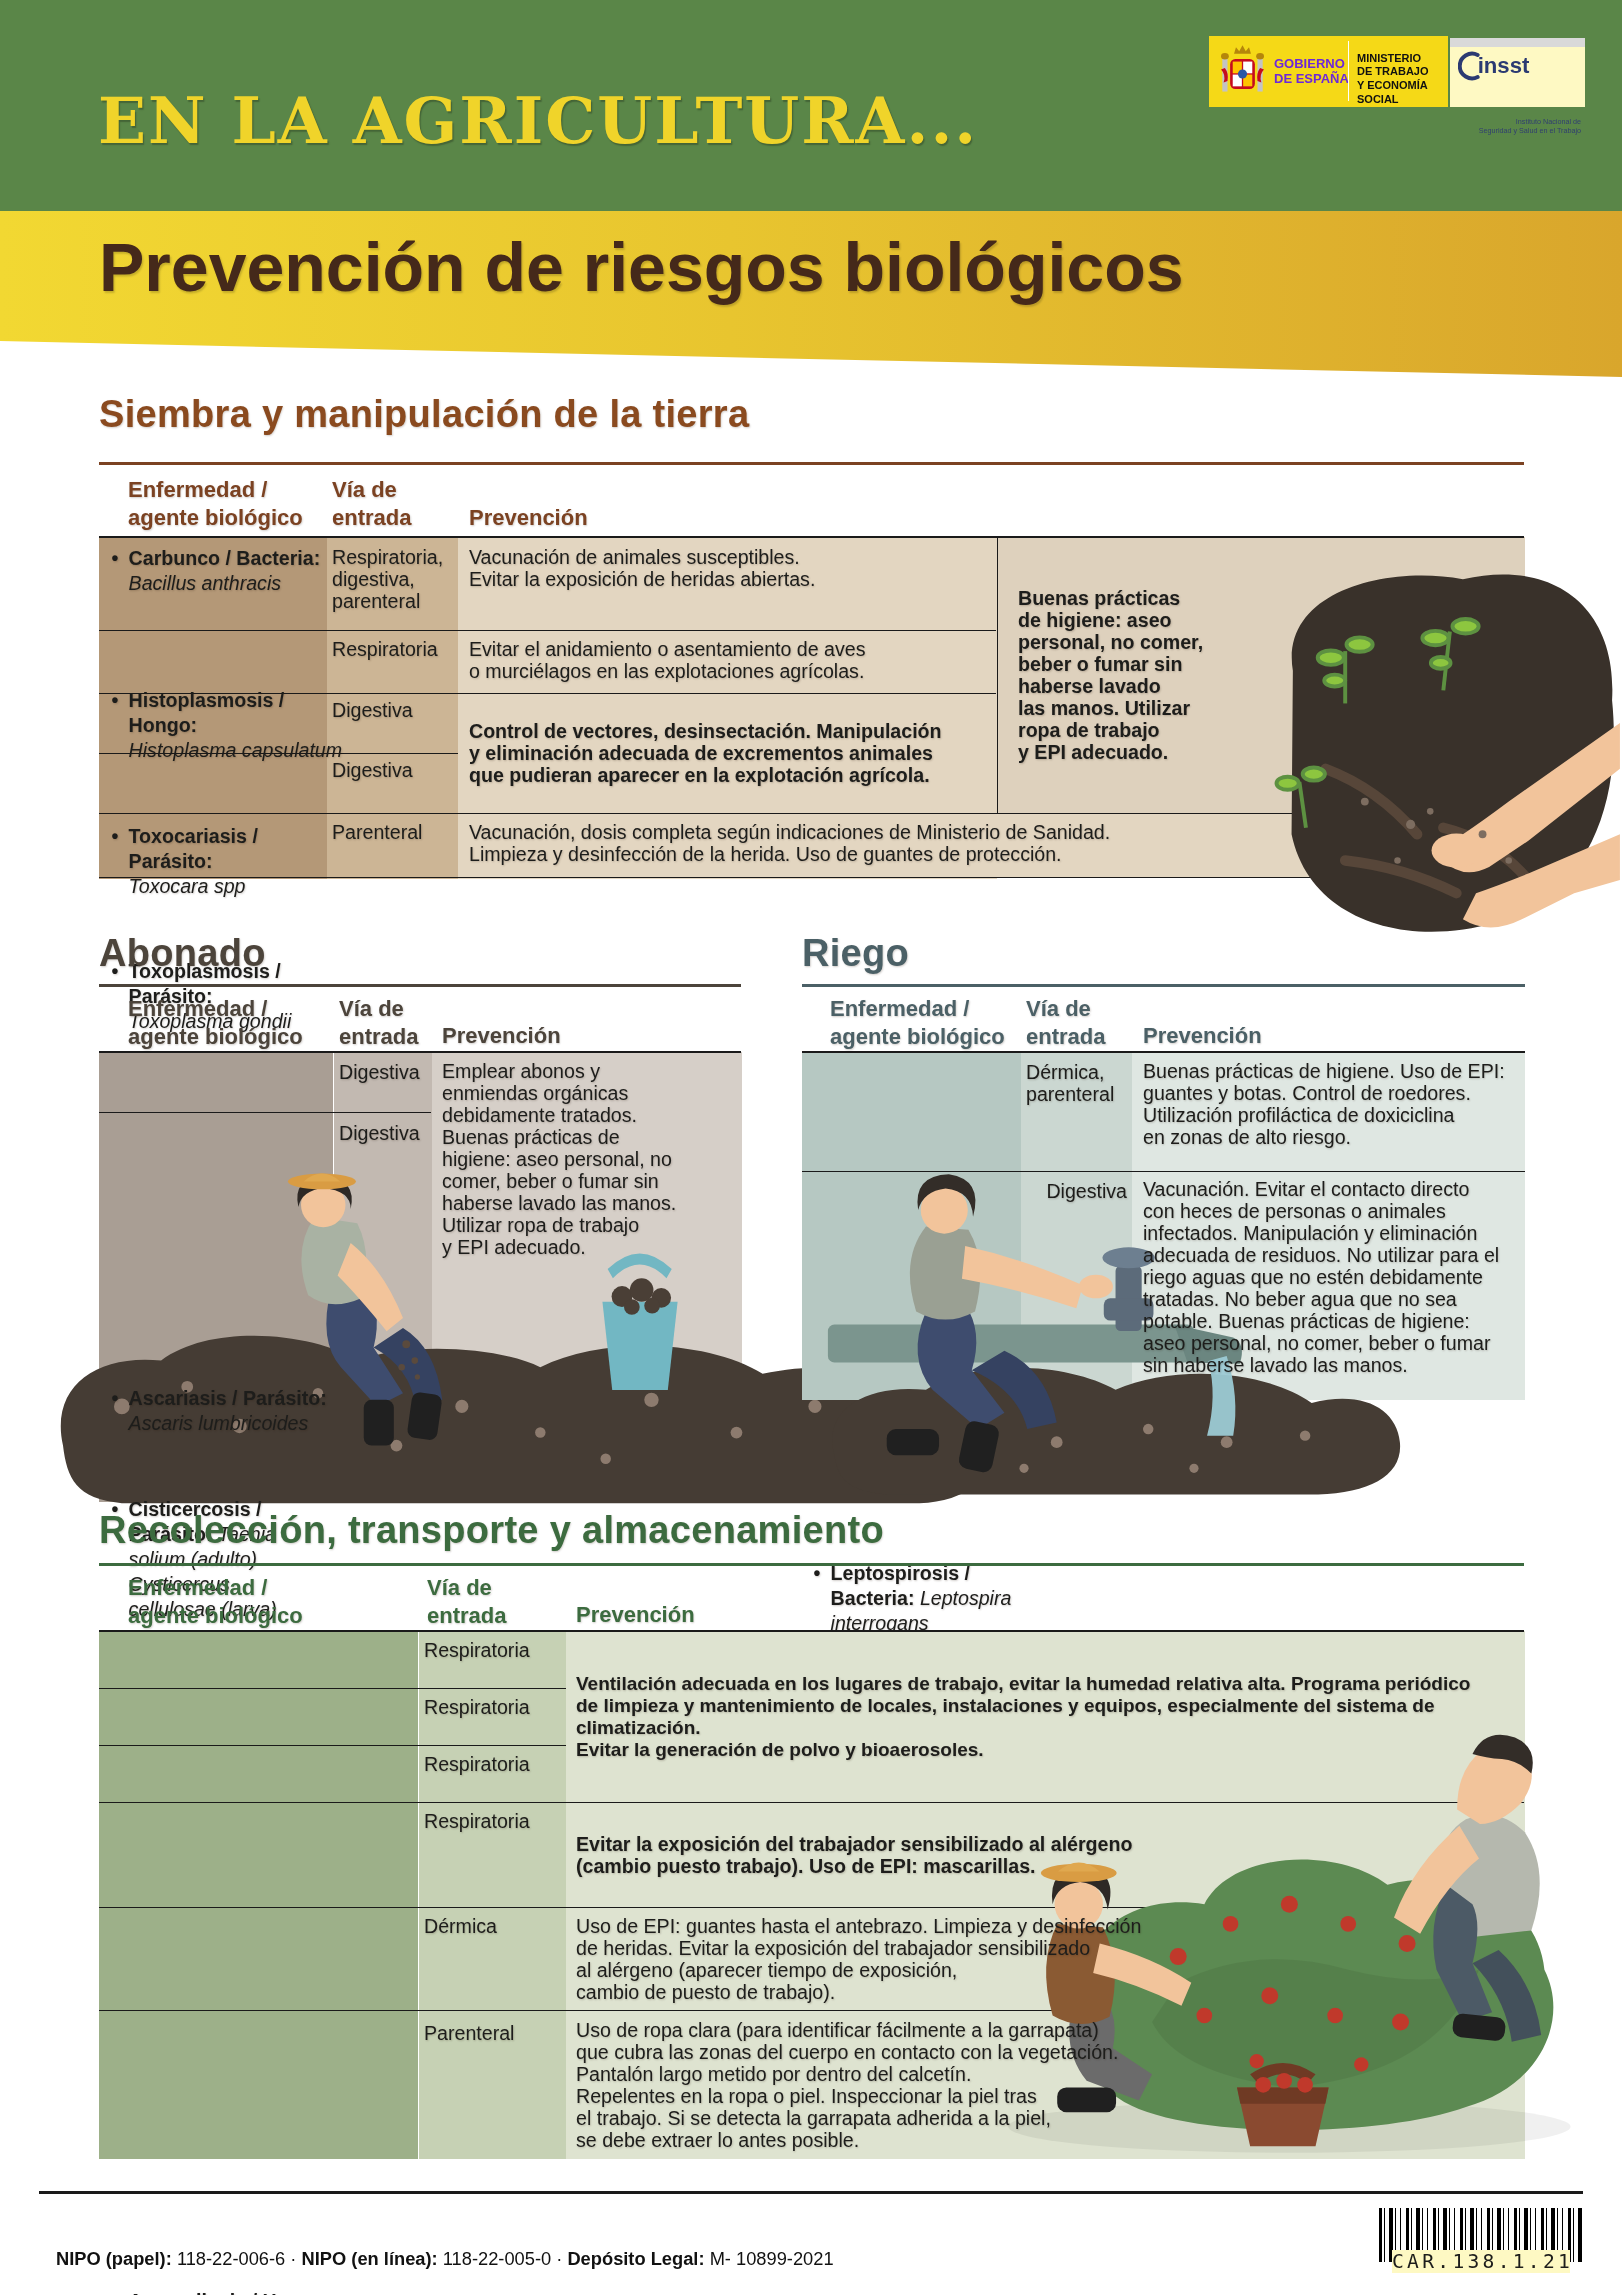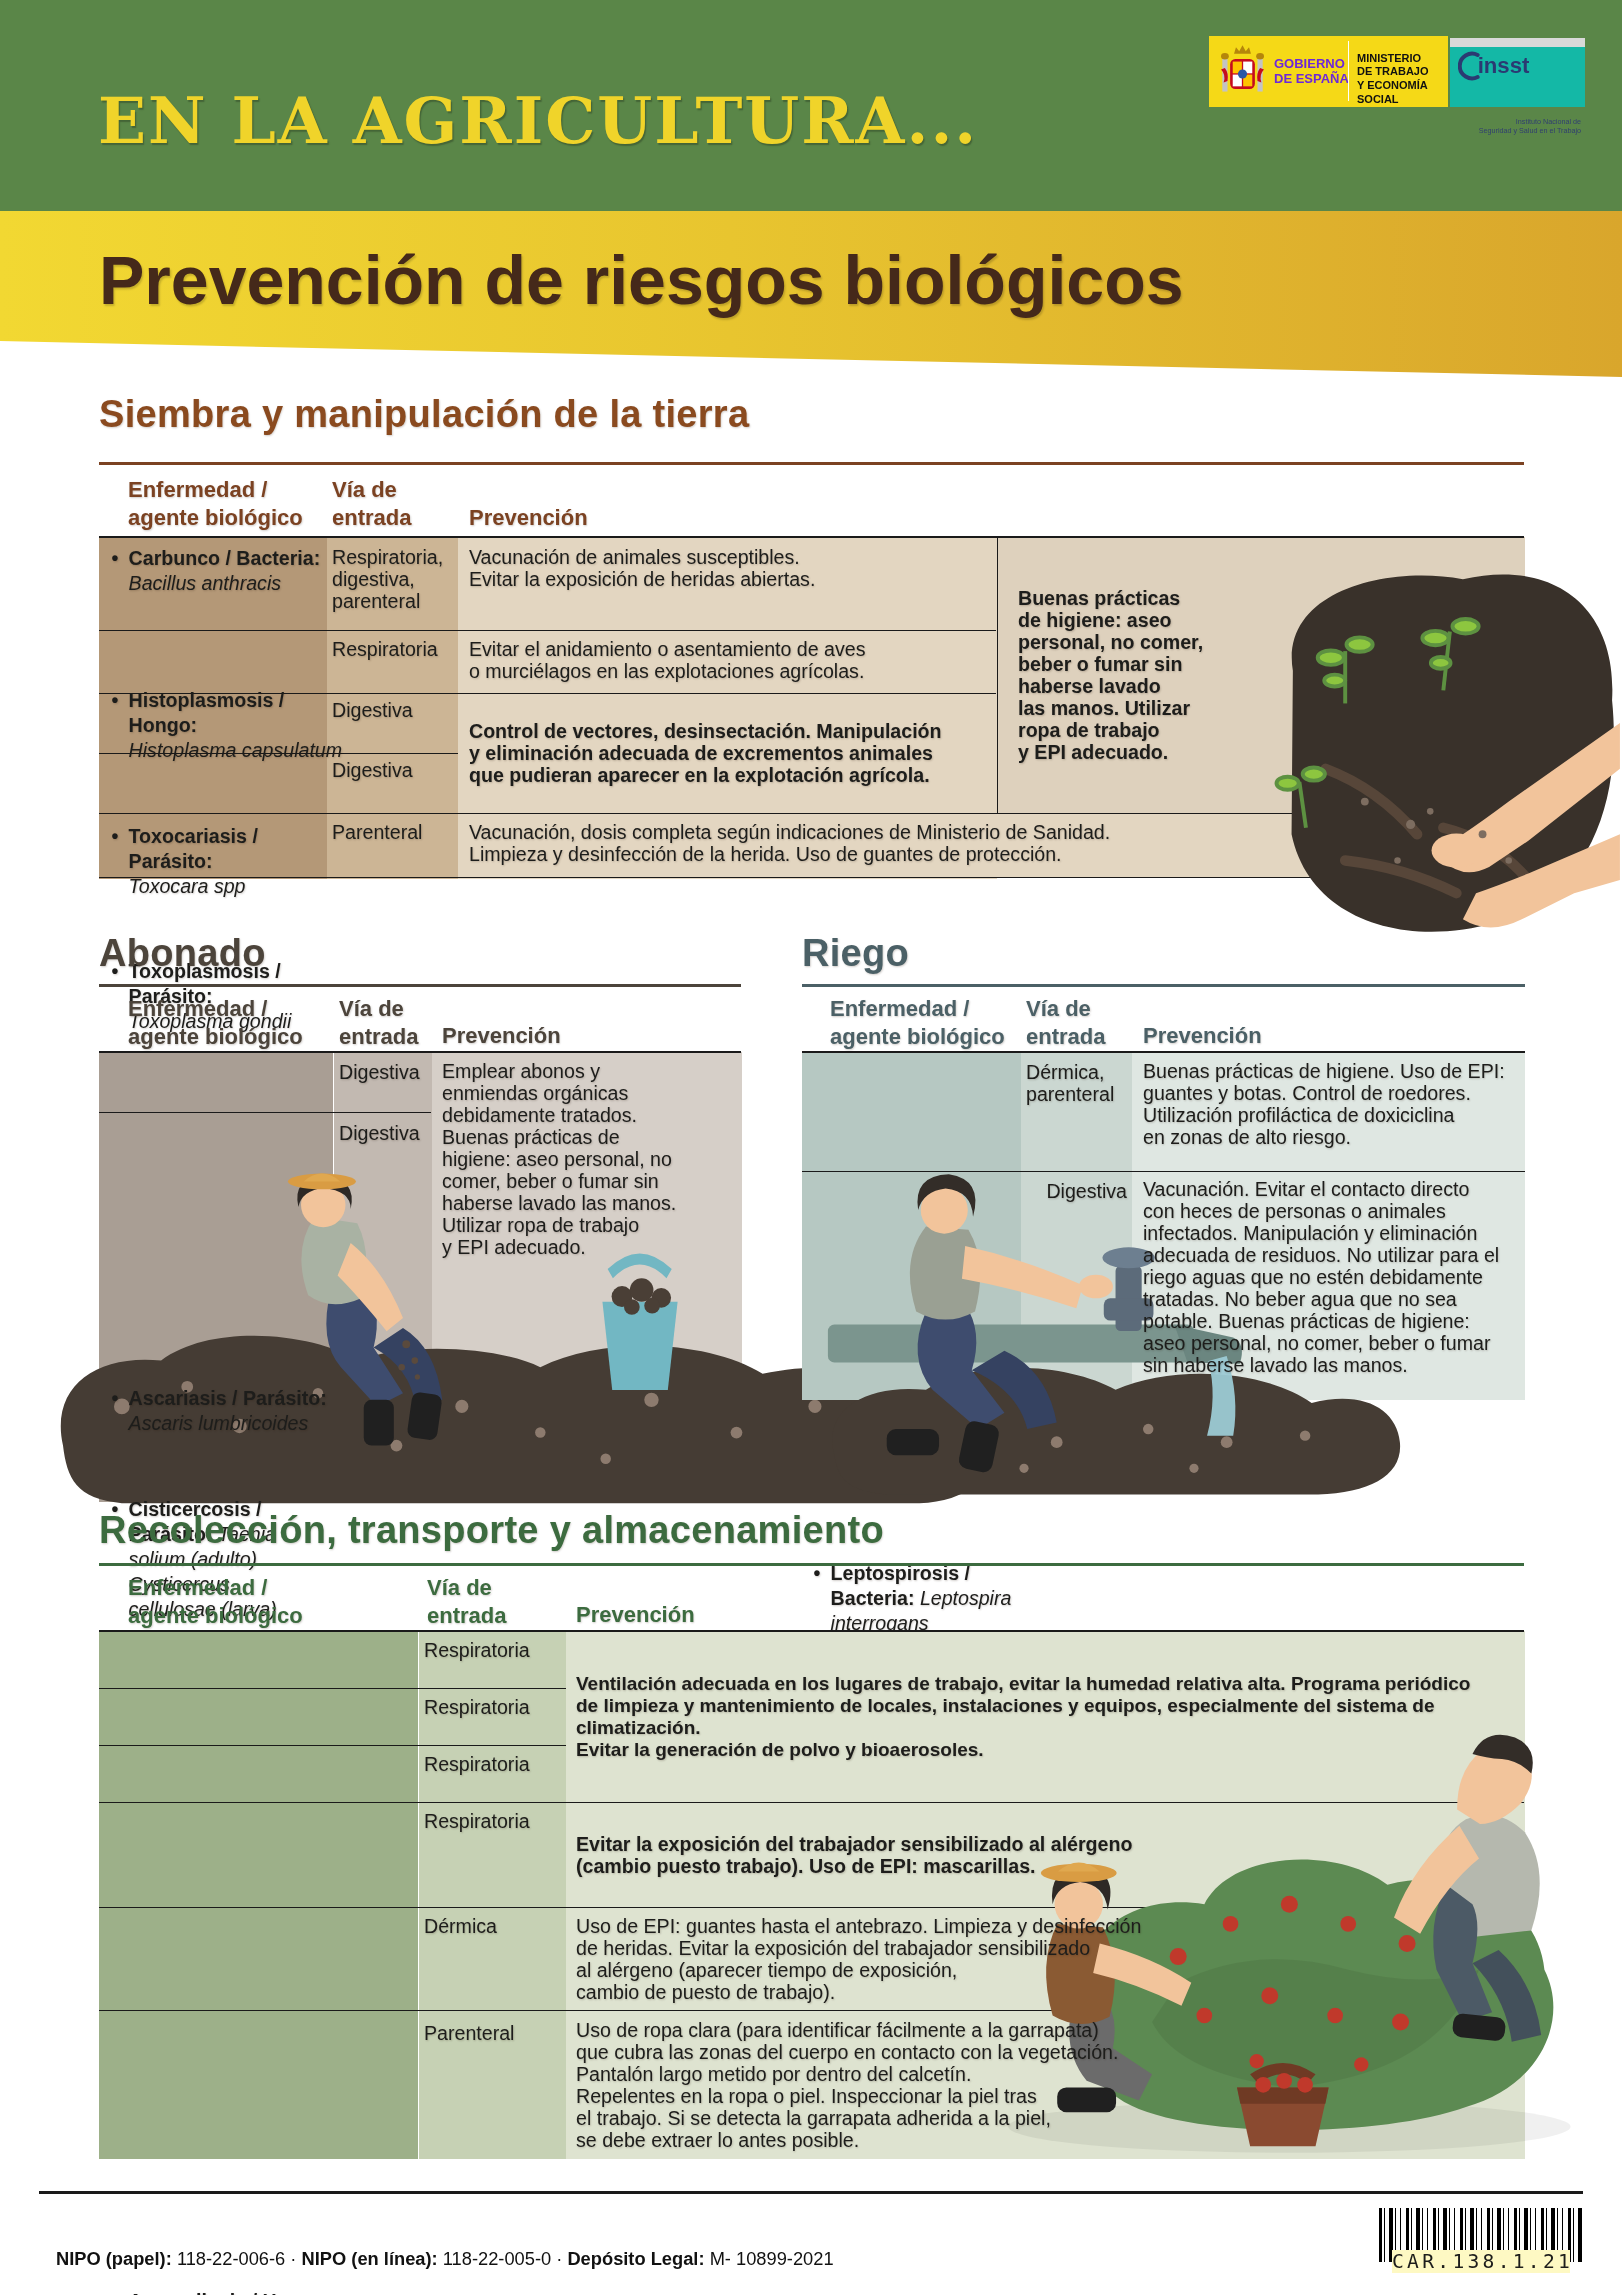--- a/index.html
+++ b/index.html
@@ -18,25 +18,25 @@
   .sectitle{font-weight:700;font-size:38px;letter-spacing:0.3px;}
   .underline{height:3.3px;}
   .center-v{display:flex;align-items:center;font-weight:bold;}
   
   #greenband{left:0;top:0;width:1623px;height:211px;background:#5a8648;}
   #yellowband{left:0;top:211px;width:1623px;height:166px;
      background:linear-gradient(90deg,#f2d832 0%,#e8c52f 45%,#d9a62c 100%);
      clip-path:polygon(0 0,1623px 0,1623px 166px,0 130px);}
   #kicker{left:98px;top:84px;font-family:"DejaVu Serif","Liberation Serif",serif;
      font-weight:700;font-size:63px;color:#f0d42a;letter-spacing:2px;text-shadow:1.3px 2px 1.3px rgba(0,0,0,.25);}
-  #subtitle{left:99px;top:241px;font-weight:700;font-size:68px;color:#45291a;text-shadow:1.3px 2px 2px rgba(0,0,0,.18);}
+  #subtitle{left:99px;top:228px;font-weight:700;font-size:68px;color:#45291a;text-shadow:1.3px 2px 2px rgba(0,0,0,.18);}
   .logobox-y{background:#f5d917;}
   .logotext-g{font-weight:700;font-size:13px;line-height:15.7px;color:#6d28d9;}
   .logotext-m{font-weight:700;font-size:11px;line-height:13.7px;color:#111;}
-  #insstbox{background:#14b8a6;text-align:right;}
+  #insstbox{background:#fef9c3;text-align:right;}
   #insstbox .strip{position:absolute;left:0;top:0;width:100%;height:8.5px;background:#d9d9d9;}
   .insst-cap{font-size:7.2px;line-height:8.5px;color:#31406f;margin-top:33px;}
   
   #barcode{background:repeating-linear-gradient(90deg,#000 0 2.6px,#fff 2.6px 4.6px,#000 4.6px 5.9px,#fff 5.9px 9.8px,#000 9.8px 13.7px,#fff 13.7px 15.7px,#000 15.7px 17px,#fff 17px 21px,#000 21px 22px,#fff 22px 27px);}
   #barcode-label{font-family:"DejaVu Sans Mono","Liberation Mono",monospace;font-size:19.6px;letter-spacing:3.3px;background:#fef9c3;text-align:center;}
   .ftr{font-size:18.3px;color:#111;}
   svg{display:block;}
 </style>
 </head>
 <body>

